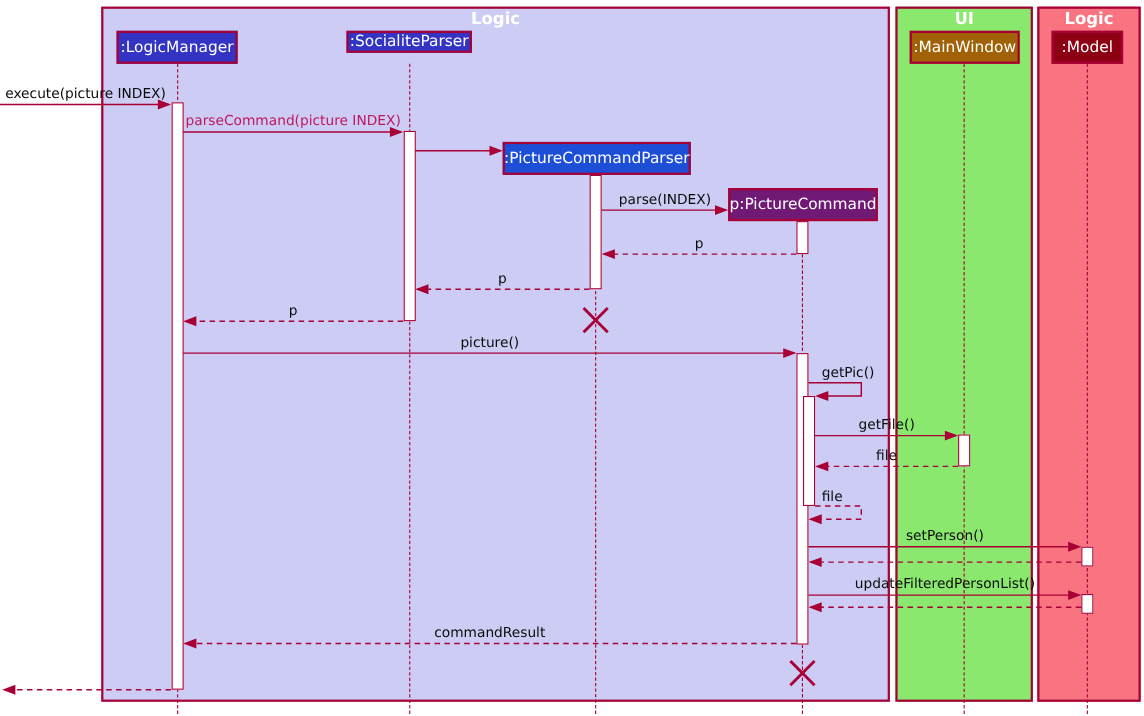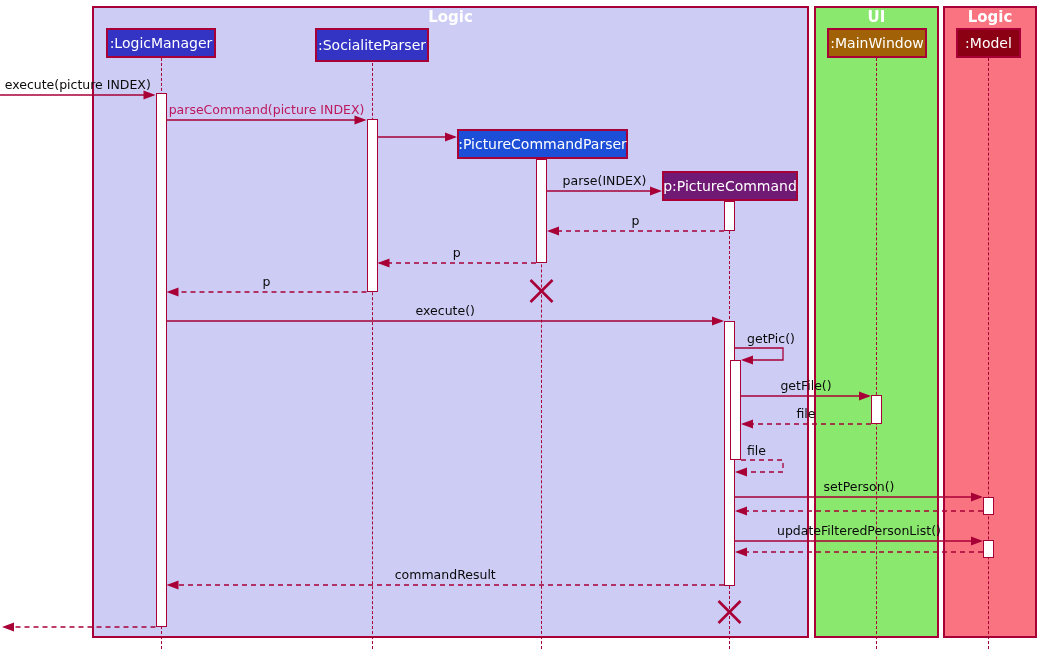--- a/index.html
+++ b/index.html
@@ -83,21 +83,21 @@
       <div class="activation" style="left: 536px; top: 159px; width: 11px; height: 104px; border-color: rgb(168, 0, 54); background: rgb(255, 255, 255);"></div>
       <div class="activation" style="left: 724px; top: 201px; width: 11px; height: 30px; border-color: rgb(168, 0, 54); background: rgb(255, 255, 255);"></div>
       <div class="activation" style="left: 724px; top: 321px; width: 11px; height: 265px; border-color: rgb(168, 0, 54); background: rgb(255, 255, 255);"></div>
       <div class="activation" style="left: 729.5px; top: 360px; width: 11px; height: 100px; border-color: rgb(168, 0, 54); background: rgb(255, 255, 255);"></div>
       <div class="activation" style="left: 871px; top: 395px; width: 11px; height: 29px; border-color: rgb(168, 0, 54); background: rgb(255, 255, 255);"></div>
       <div class="activation" style="left: 983px; top: 497px; width: 11px; height: 18px; border-color: rgb(168, 0, 54); background: rgb(255, 255, 255);"></div>
       <div class="activation" style="left: 983px; top: 540px; width: 11px; height: 18px; border-color: rgb(168, 0, 54); background: rgb(255, 255, 255);"></div>
     </div>
   <div id="layer-participants">
       <div class="participant" style="left: 106px; top: 28px; width: 110px; height: 30px; background: rgb(51, 51, 196); border-color: rgb(168, 0, 54); color: rgb(255, 255, 255);">:LogicManager</div>
-      <div class="participant" style="left: 315px; top: 28px; width: 114px; height: 34px; background: rgb(51, 51, 196); border-color: rgb(168, 0, 54); color: rgb(255, 255, 255);">:SocialiteParser</div>
+      <div class="participant" style="left: 315px; top: 28px; width: 114px; height: 20px; background: rgb(51, 51, 196); border-color: rgb(168, 0, 54); color: rgb(255, 255, 255);">:SocialiteParser</div>
       <div class="participant" style="left: 457px; top: 129px; width: 171px; height: 30px; background: #1d4ed8; border-color: rgb(168, 0, 54); color: rgb(255, 255, 255);">:PictureCommandParser</div>
       <div class="participant" style="left: 662px; top: 171px; width: 136px; height: 30px; background: #701a75; border-color: rgb(168, 0, 54); color: rgb(255, 255, 255);">p:PictureCommand</div>
       <div class="participant" style="left: 827px; top: 28px; width: 100px; height: 30px; background: #a16207; border-color: rgb(168, 0, 54); color: rgb(255, 255, 255);">:MainWindow</div>
       <div class="participant" style="left: 956px; top: 28px; width: 65px; height: 30px; background: rgb(140, 0, 19); border-color: rgb(168, 0, 54); color: rgb(255, 255, 255);">:Model</div>
     </div>
   <svg id="overlay" width="1040" height="651">
       <line x1="0" y1="95" x2="153.5" y2="95" stroke="#A80036" stroke-width="1.3" stroke-dasharray="none"></line>
       <polygon points="155.5,95 143.5,90.5 143.5,99.5" fill="#A80036"></polygon>
       <line x1="166.5" y1="120" x2="364.5" y2="120" stroke="#A80036" stroke-width="1.3" stroke-dasharray="none"></line>
       <polygon points="366.5,120 354.5,115.5 354.5,124.5" fill="#A80036"></polygon>
@@ -138,21 +138,21 @@
       <line x1="718.5" y1="601" x2="740.5" y2="623" stroke="#A80036" stroke-width="2.6"></line>
       <line x1="718.5" y1="623" x2="740.5" y2="601" stroke="#A80036" stroke-width="2.6"></line>
     </svg>
   <div id="layer-labels">
       <div class="msg-label centered" style="left: 77.75px; top: 77px; color: rgb(10, 10, 10);">execute(picture INDEX)</div>
       <div class="msg-label centered" style="left: 266.5px; top: 102px; color: #be185d;">parseCommand(picture INDEX)</div>
       <div class="msg-label centered" style="left: 604.5px; top: 173px; color: rgb(10, 10, 10);">parse(INDEX)</div>
       <div class="msg-label centered" style="left: 635.5px; top: 213px; color: rgb(10, 10, 10);">p</div>
       <div class="msg-label centered" style="left: 456.75px; top: 245px; color: rgb(10, 10, 10);">p</div>
       <div class="msg-label centered" style="left: 266.5px; top: 274px; color: rgb(10, 10, 10);">p</div>
-      <div class="msg-label centered" style="left: 445.25px; top: 303px; color: rgb(10, 10, 10);">execute()</div>
+      <div class="msg-label centered" style="left: 445.25px; top: 303px; color: rgb(10, 10, 10);">picture()</div>
       <div class="msg-label" style="left: 747px; top: 331px; color: rgb(10, 10, 10);">getPic()</div>
       <div class="msg-label centered" style="left: 806px; top: 378px; color: rgb(10, 10, 10);">getFile()</div>
       <div class="msg-label centered" style="left: 806px; top: 406px; color: rgb(10, 10, 10);">file</div>
       <div class="msg-label" style="left: 747px; top: 443px; color: rgb(10, 10, 10);">file</div>
       <div class="msg-label centered" style="left: 859px; top: 479px; color: rgb(10, 10, 10);">setPerson()</div>
       <div class="msg-label centered" style="left: 859px; top: 523px; color: rgb(10, 10, 10);">updateFilteredPersonList()</div>
       <div class="msg-label centered" style="left: 445.25px; top: 567px; color: rgb(10, 10, 10);">commandResult</div>
     </div>
 </div>
 

